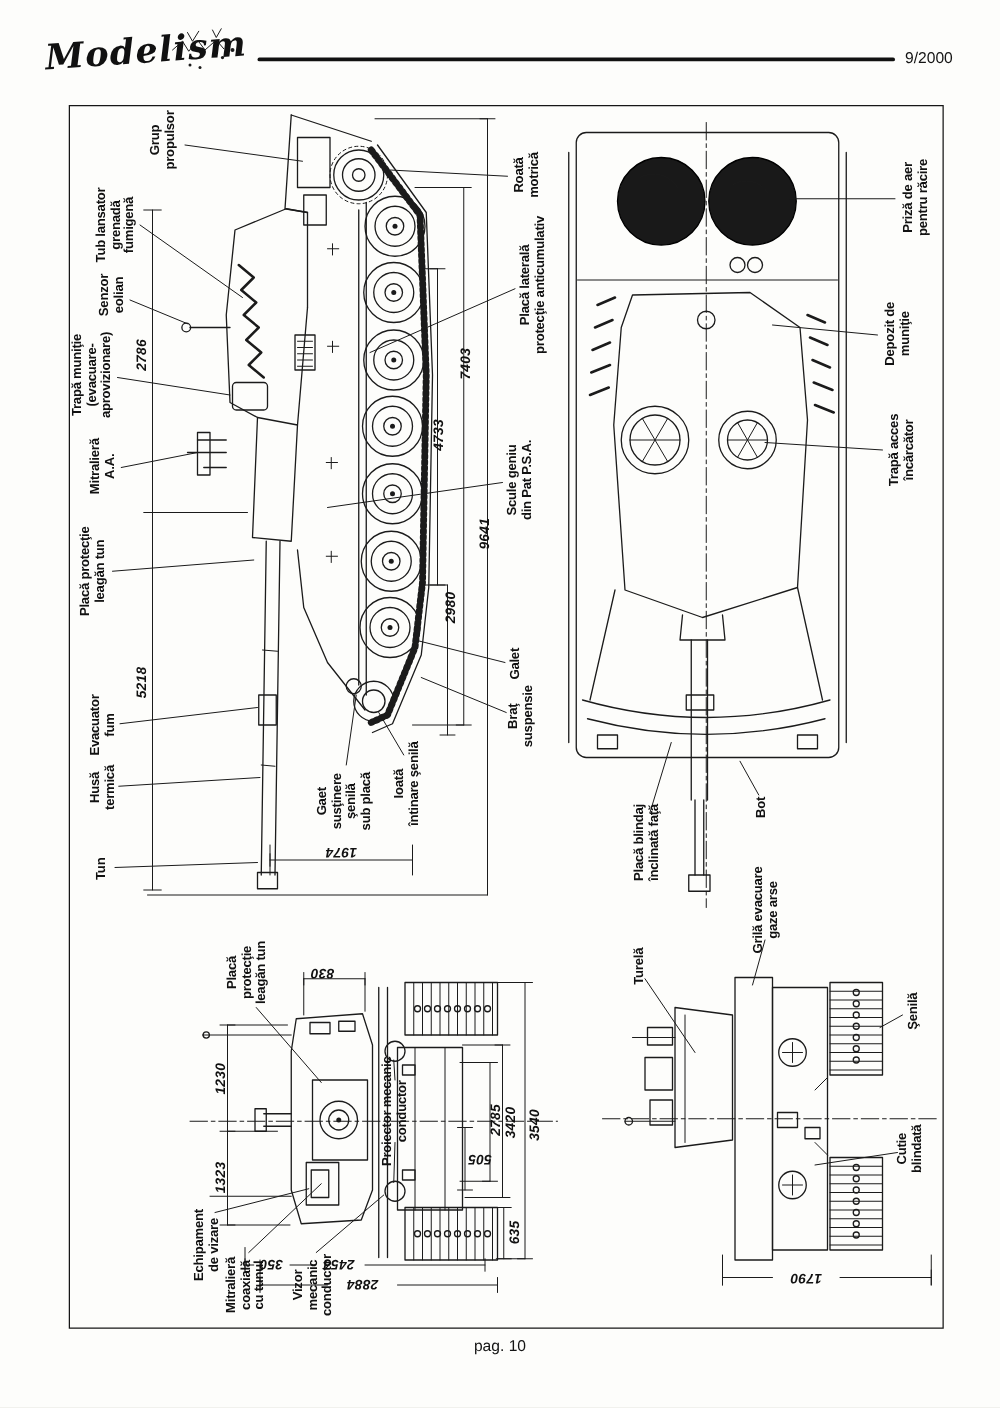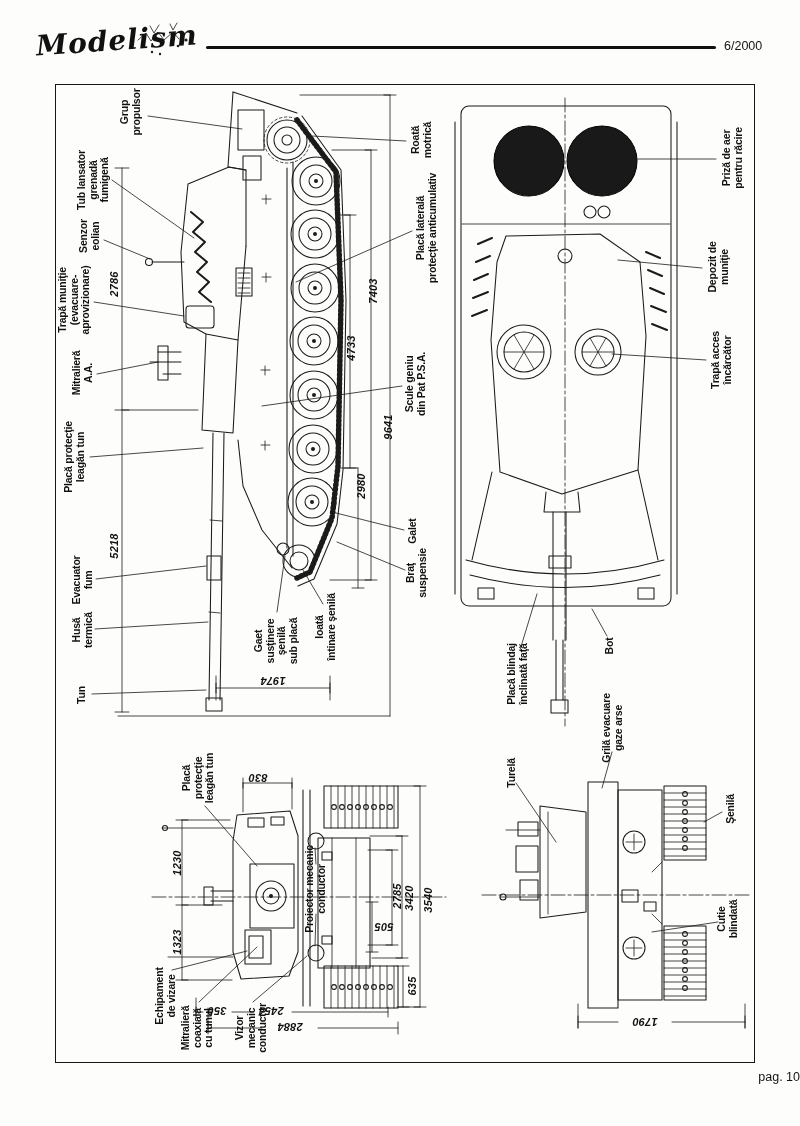--- a/index.html
+++ b/index.html
@@ -4,21 +4,21 @@
 <style>
   html,body{margin:0;padding:0;background:#e8e8e4;}
   #page{position:relative;width:800px;height:1126px;background:#fdfdfb;overflow:hidden;
         font-family:"Liberation Sans",sans-serif;color:#141414;}
   
   #logo{position:absolute;left:36px;top:24px;font:italic 700 28px "DejaVu Serif",serif;
         transform:rotate(-4deg);letter-spacing:1px;color:#111;}
   #issue{position:absolute;left:724px;top:39px;font:400 12.5px "Liberation Sans",sans-serif;}
   #hrule{position:absolute;left:206px;top:46px;width:510px;height:2.6px;background:#111;border-radius:2px;}
   #frame{position:absolute;left:55px;top:84px;width:698px;height:977px;border:1.6px solid #161616;}
-  #footer{position:absolute;left:0;top:1070px;width:800px;text-align:right;
+  #footer{position:absolute;left:0;top:1070px;width:800px;text-align:center;
           font:400 12.5px "Liberation Sans",sans-serif;}
   
   #art{position:absolute;left:0;top:0;}
   #art path,#art polyline,#art rect,#art circle,#art line,#art polygon{
      stroke:#1b1b1b;fill:none;stroke-width:1.05;stroke-linecap:round;stroke-linejoin:round;}
   #art .thin{stroke-width:.8;}
   #art .thick{stroke-width:2;}
   #art .blk{fill:#191919;stroke:#000;}
   #art .dot{fill:#1b1b1b;stroke:none;}
   #art .dd{stroke-dasharray:14 3 3 3;stroke-width:.8;}
@@ -29,21 +29,21 @@
        color:#111;text-align:center;white-space:pre-line;}
   .dim{font:italic 700 11px "Liberation Sans",sans-serif;letter-spacing:.2px;}
   .flip{transform:translate(-50%,-50%) rotate(180deg);}
 </style>
 </head>
 <body>
 
 <div id="page">
 
   <div id="logo">Modelism</div>
-  <div id="issue">6/2000</div>
+  <div id="issue">9/2000</div>
   <div id="hrule"></div>
   <div id="frame"></div>
 
   <svg id="art" width="800" height="1126" viewBox="0 0 800 1126">
     <defs>
       <pattern id="grille" width="5" height="6" patternUnits="userSpaceOnUse">
         <rect width="5" height="6" fill="#efefec"></rect>
           <rect width="2.4" height="6" fill="#262626"></rect>
       </pattern>
     </defs>

